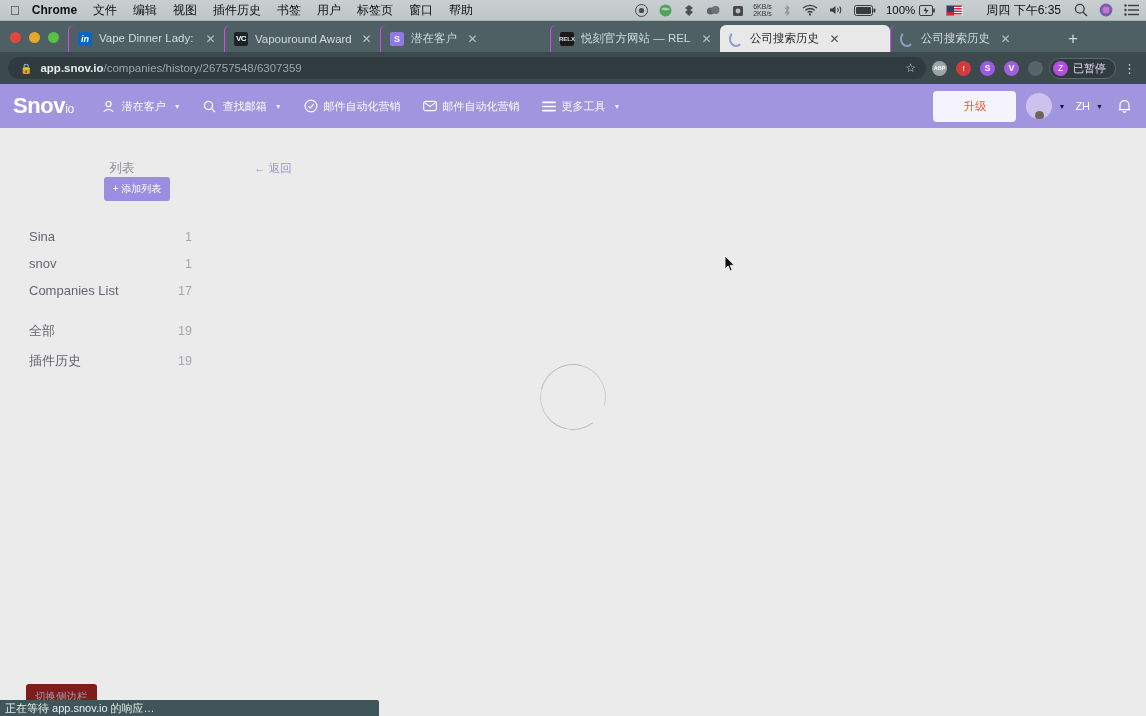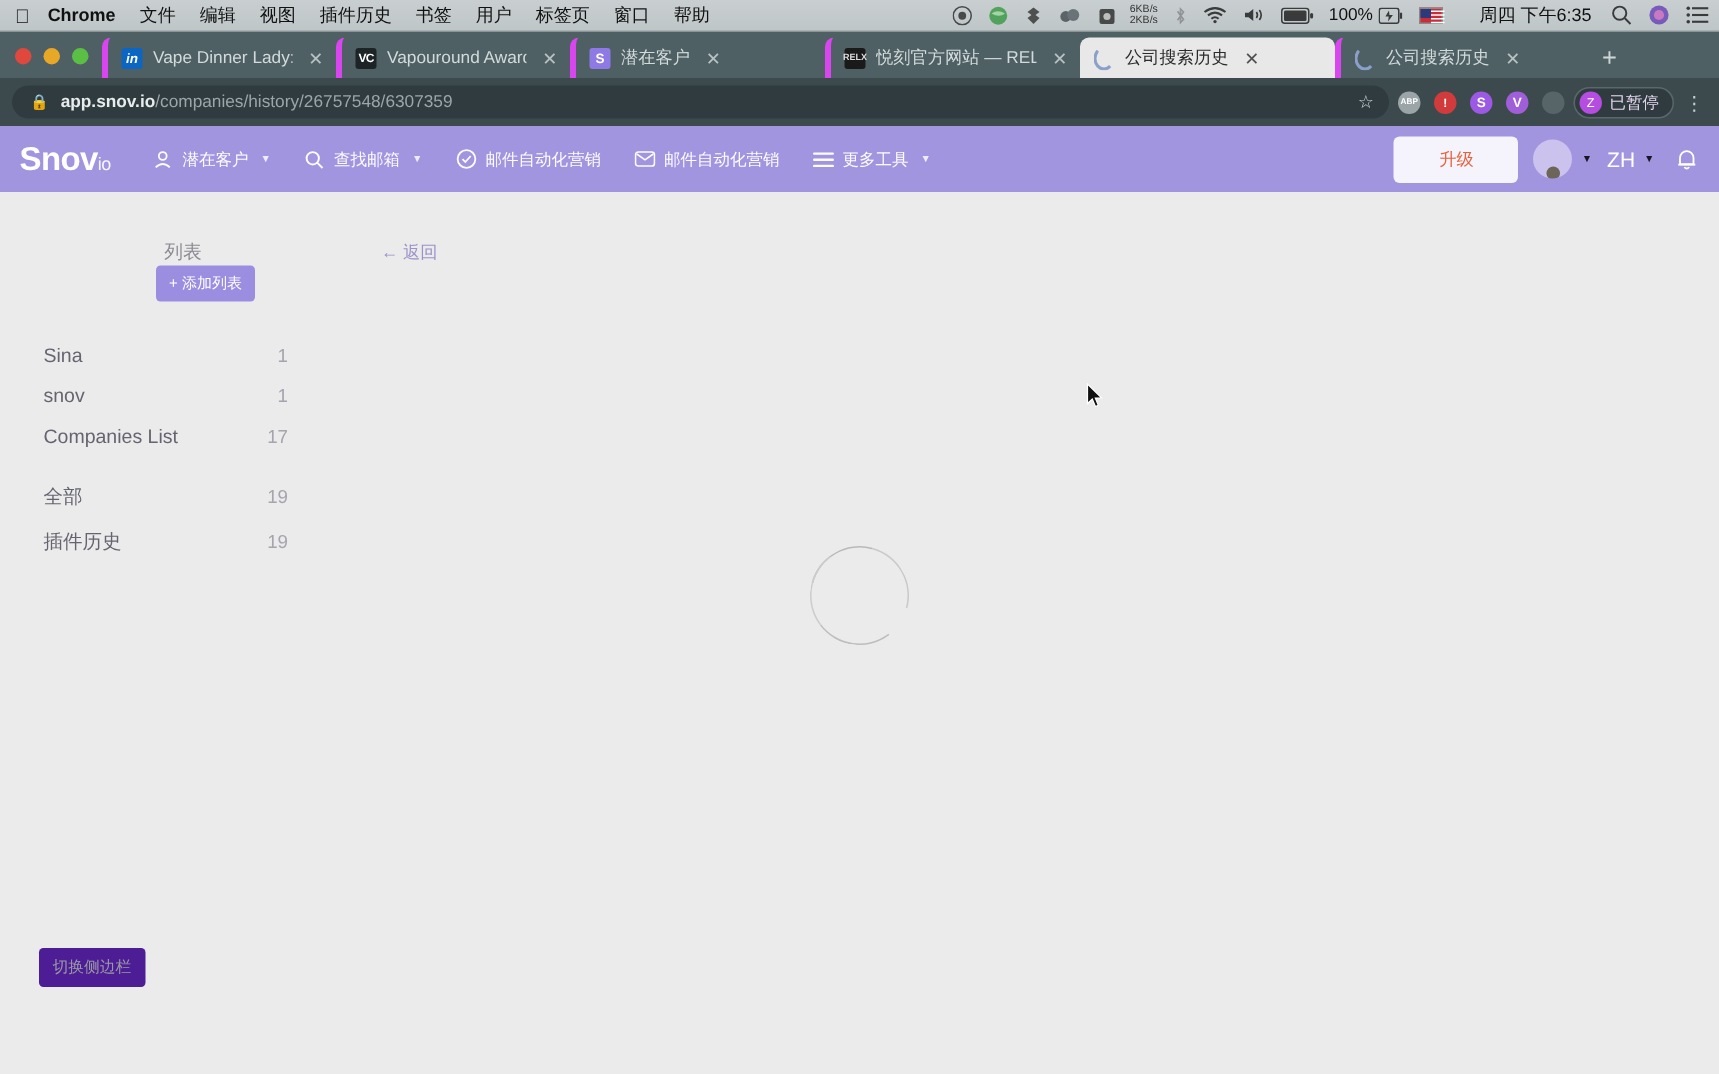--- a/index.html
+++ b/index.html
@@ -40,21 +40,21 @@
   }
   .traffic { display: flex; align-items: center; gap: 8px; padding: 0 9px 9px 10px; }
   .tl { width: 11px; height: 11px; border-radius: 50%; }
   .tl.r { background:#e0483e; } .tl.y { background:#e6a826; } .tl.g { background:#5bbf45; }
   .tabs { display: flex; align-items: flex-end; height: 31px; flex: 1; }
   .tab {
     position: relative; display: flex; align-items: center;
     height: 27px; padding: 0 6px 0 9px;
     font-size: 11.5px; color: #d3dadb; white-space: nowrap;
     border-top-left-radius: 6px; border-top-right-radius: 6px;
-    border-left: 4px solid #d946ef;
+    border-left: 1px solid #d946ef;
   }
   .tab.active { background: #e8e8e8; color: #2b2b2b; border-left: none; }
   .tab .fav {
     width: 14px; height: 14px; border-radius: 2px; margin-right: 7px; flex: none;
     display: flex; align-items: center; justify-content: center;
     font-size: 9px; font-weight: bold; color: #fff;
   }
   .fav.linkedin { background: #0a66c2; font-size: 9px; font-style: italic; }
   .fav.vapouround { background: #1d2427; color:#fff; font-size:8px; letter-spacing:-0.5px;}
   .fav.snov { background: #8f7ae5; }
@@ -117,21 +117,21 @@
     flex: none; }
   .caret { font-size: 7px; opacity: .85; margin-left: 2px; }
   .headright { margin-left: auto; display: flex; align-items: center; padding-right: 14px; gap: 10px; padding-left: 40px; }
   .upgrade { background: #f5f3fb; color: #e8603c; font-size: 11.5px;
     border-radius: 4px; padding: 8px 30px; border: none; }
   .avatarwrap { display:flex; align-items:center; gap:4px; }
   .avatar2 { width: 26px; height: 26px; border-radius: 50%; background: #cbc2ee;
     display:flex; align-items:flex-end; justify-content:center; overflow:hidden; }
   .avatar2 .head { width: 9px; height: 9px; border-radius: 50%; background: #6d6558; margin-bottom:-1px;
     box-shadow: 0 10px 0 3px #6d6558; }
-  .zh { color:#fff; font-size: 14px; text-align: center; }
+  .zh { color:#fff; font-size: 11px; text-align: center; }
   .bell { color:#fff; font-size: 14px; margin-left: 4px; }
 
   
   .body { position: absolute; top: 128px; left: 0; width: 1146px; height: 560px; background: #ebebeb; }
   .sidebar { position: absolute; left: 0; top: 0; width: 215px; }
   .sbhead { display: flex; align-items: center; padding: 32px 0 0 29px; flex-direction: column; }
   .sbhead .lbl { font-size: 12.5px; color: #8b8b93; }
   .addlist {
     margin-left: 30px; background: #9b8ee0; color:#fff; font-size: 10px;
     border-radius: 3px; padding: 5px 9px; border: none; white-space: nowrap;
@@ -146,21 +146,21 @@
   
   .spinner { position: absolute; left: 540px; top: 364px; width: 66px; height: 66px; }
   .spinner .arc {
     position: absolute; inset: 0; border-radius: 50%;
     border: 1.6px solid transparent;
   }
   .spinner .a1 { border-top-color: #b9b9b9; border-right-color: #c9c9c9; transform: rotate(-30deg); }
   .spinner .a2 { border-bottom-color: #bdbdbd; border-left-color: #cccccc; transform: rotate(8deg); }
 
   
-  .togglebtn { position: absolute; left: 26px; top: 632px; background: #4c1d95;
+  .togglebtn { position: absolute; left: 26px; top: 684px; background: #7f1d1d;
     color: #9a9aa4; font-size: 10.5px; border: none; border-radius: 3px; padding: 6px 9px; }
 
   
   .statusbar { position: absolute; left: 0; top: 700px; height: 16px; min-width: 379px;
     background: #3f5559; color: #e6eced; font-size: 11px;
     display:flex; align-items:center; padding: 0 10px 0 5px; border-top-right-radius: 2px;}
   .bottomstrip { position: absolute; left: 0; top: 688px; width: 1146px; height: 28px; background: #ebebeb;}
 
   
   .cursor { position: absolute; left: 724px; top: 255px; width: 12px; height: 18px; }
@@ -481,20 +481,23 @@
   <a class="backlink">← 返回</a>
 
   <div class="spinner">
     <div class="arc a1"></div>
     <div class="arc a2"></div>
   </div>
 
   <div class="bottomstrip"></div>
   <button class="togglebtn">切换侧边栏</button>
 
+  <div class="statusbar">
+    <span>正在等待 app.snov.io 的响应…</span>
+  </div>
 
   <div class="cursor">
     <svg width="12" height="18" viewBox="0 0 12 18">
       <path d="M1 1 L1 14 L4.2 11 L6.3 16 L8.2 15.2 L6.2 10.4 L10.3 10.2 Z" fill="#111" stroke="#fff" stroke-width="0.8"></path>
     </svg>
   </div>
 
 </div>
 
 </body></html>

